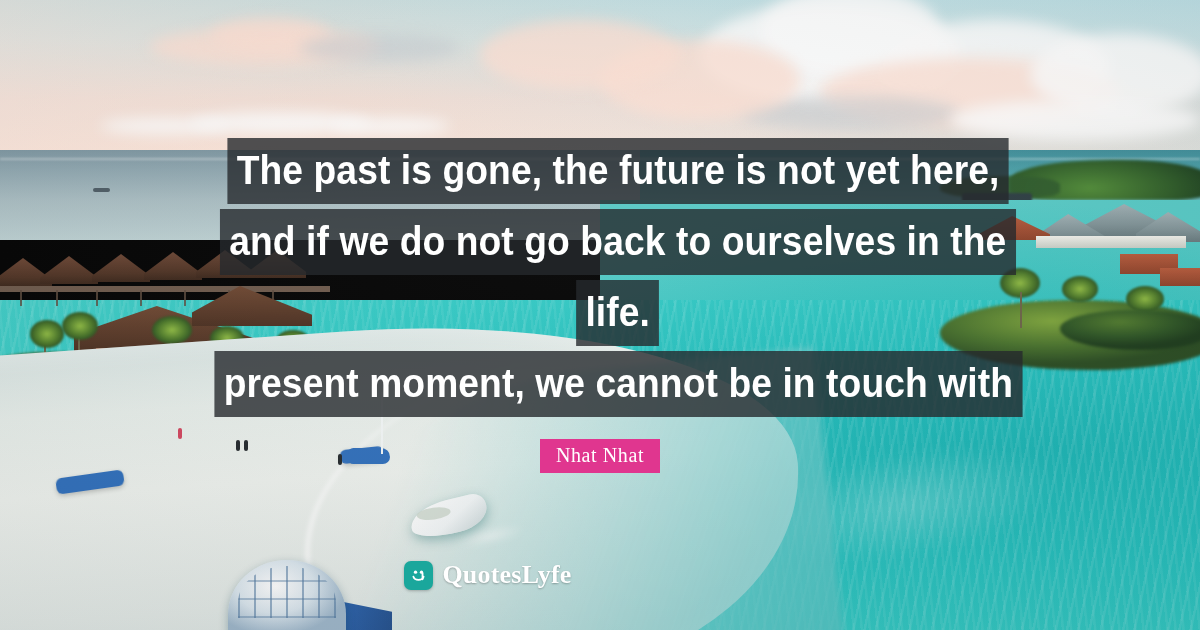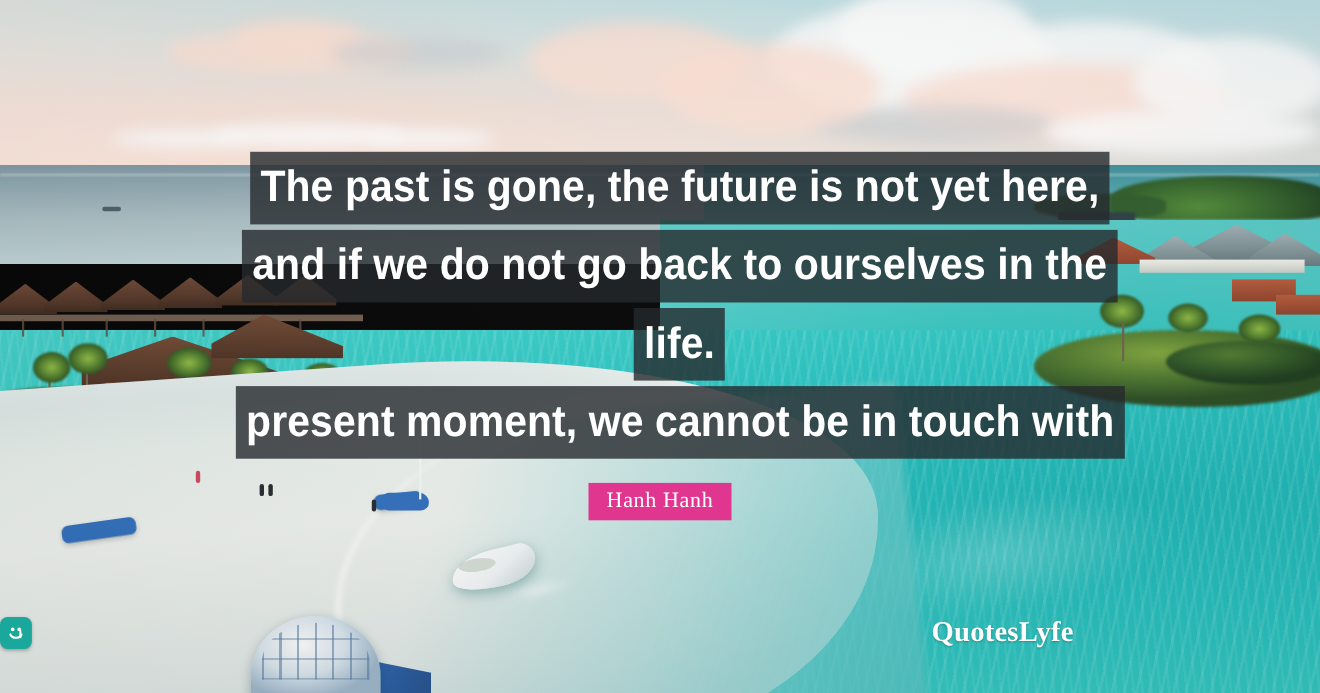--- a/index.html
+++ b/index.html
@@ -264,21 +264,21 @@
     color:#ffffff;
     font-family:"Liberation Serif", serif;
     font-size:20px;
     letter-spacing:.6px;
     padding:5px 16px 6px 16px;
     pointer-events:auto;
   }
 
   .brand-wrap{
     position:absolute; left:0; top:560px; width:976px;
-    display:flex; align-items:center; justify-content:space-between; gap:9px;
+    display:flex; align-items:center; justify-content:center; gap:9px;
     pointer-events:auto;
   }
   .brand-icon{
     width:29px; height:29px; border-radius:7px;
     background:#1aa79c;
     display:flex; align-items:center; justify-content:center;
     box-shadow: 0 1px 3px rgba(0,0,0,.25);
   }
   .brand-name{
     color:#ffffff;
@@ -408,21 +408,21 @@
       <span class="qline ln2">and if we do not go back to ourselves in the</span>
     </div>
     <div class="qline-wrap">
       <span class="qline ln4">life.</span>
     </div>
     <div class="qline-wrap">
       <span class="qline ln3">present moment, we cannot be in touch with</span>
     </div>
 
     <div class="author-wrap">
-      <span class="author">Hanh Hanh</span>
+      <span class="author">Nhat Nhat</span>
     </div>
   </div>
 
   <div class="brand-wrap">
     <span class="brand-icon">
       <svg width="21" height="21" viewBox="0 0 24 24" aria-hidden="true">
         <circle cx="8.6" cy="8.2" r="1.9" fill="#ffffff"></circle>
         <circle cx="15.4" cy="8.2" r="1.9" fill="#ffffff"></circle>
         <path d="M6.2 13.4 C7.8 18.2 16.2 18.2 17.8 13.4" stroke="#ffffff" stroke-width="2.1" fill="none" stroke-linecap="round"></path>
         <path d="M16.6 9.6 L16.6 16.4" stroke="#ffffff" stroke-width="2.1" fill="none" stroke-linecap="round"></path>

